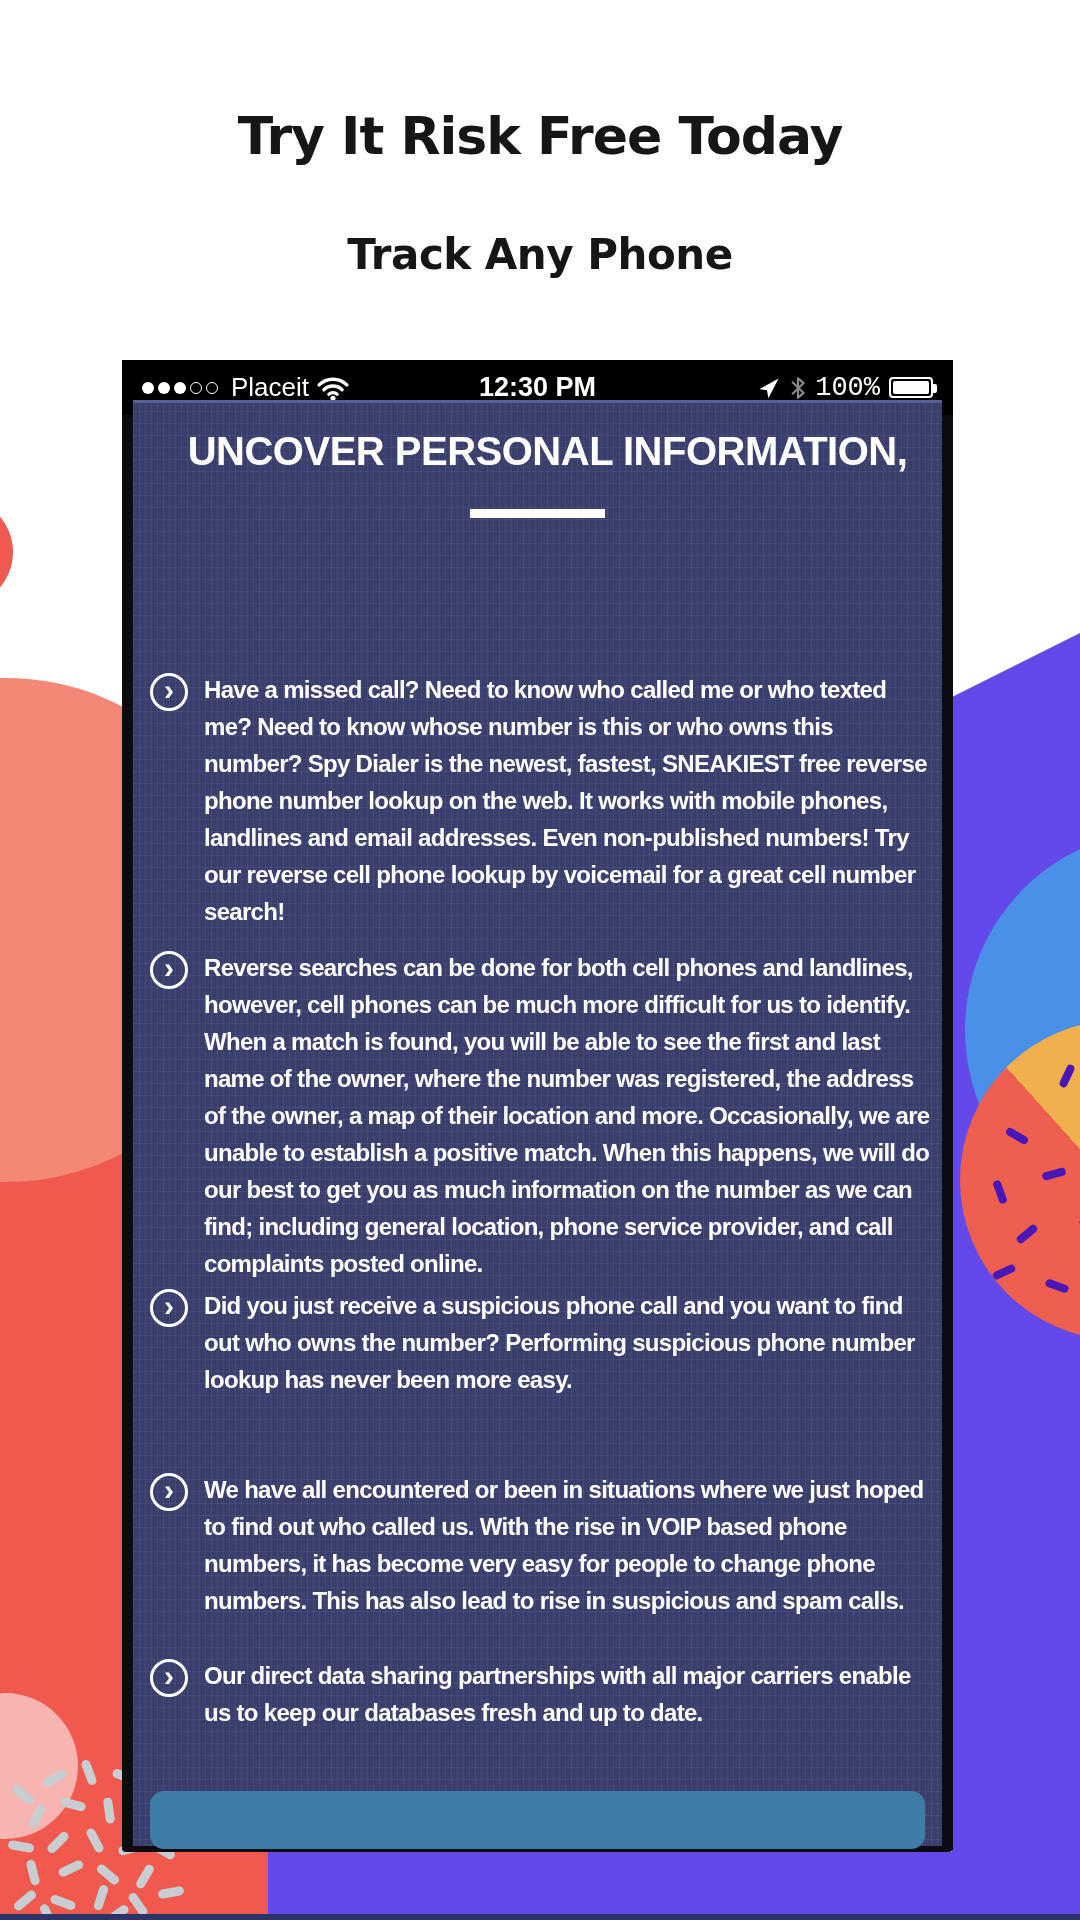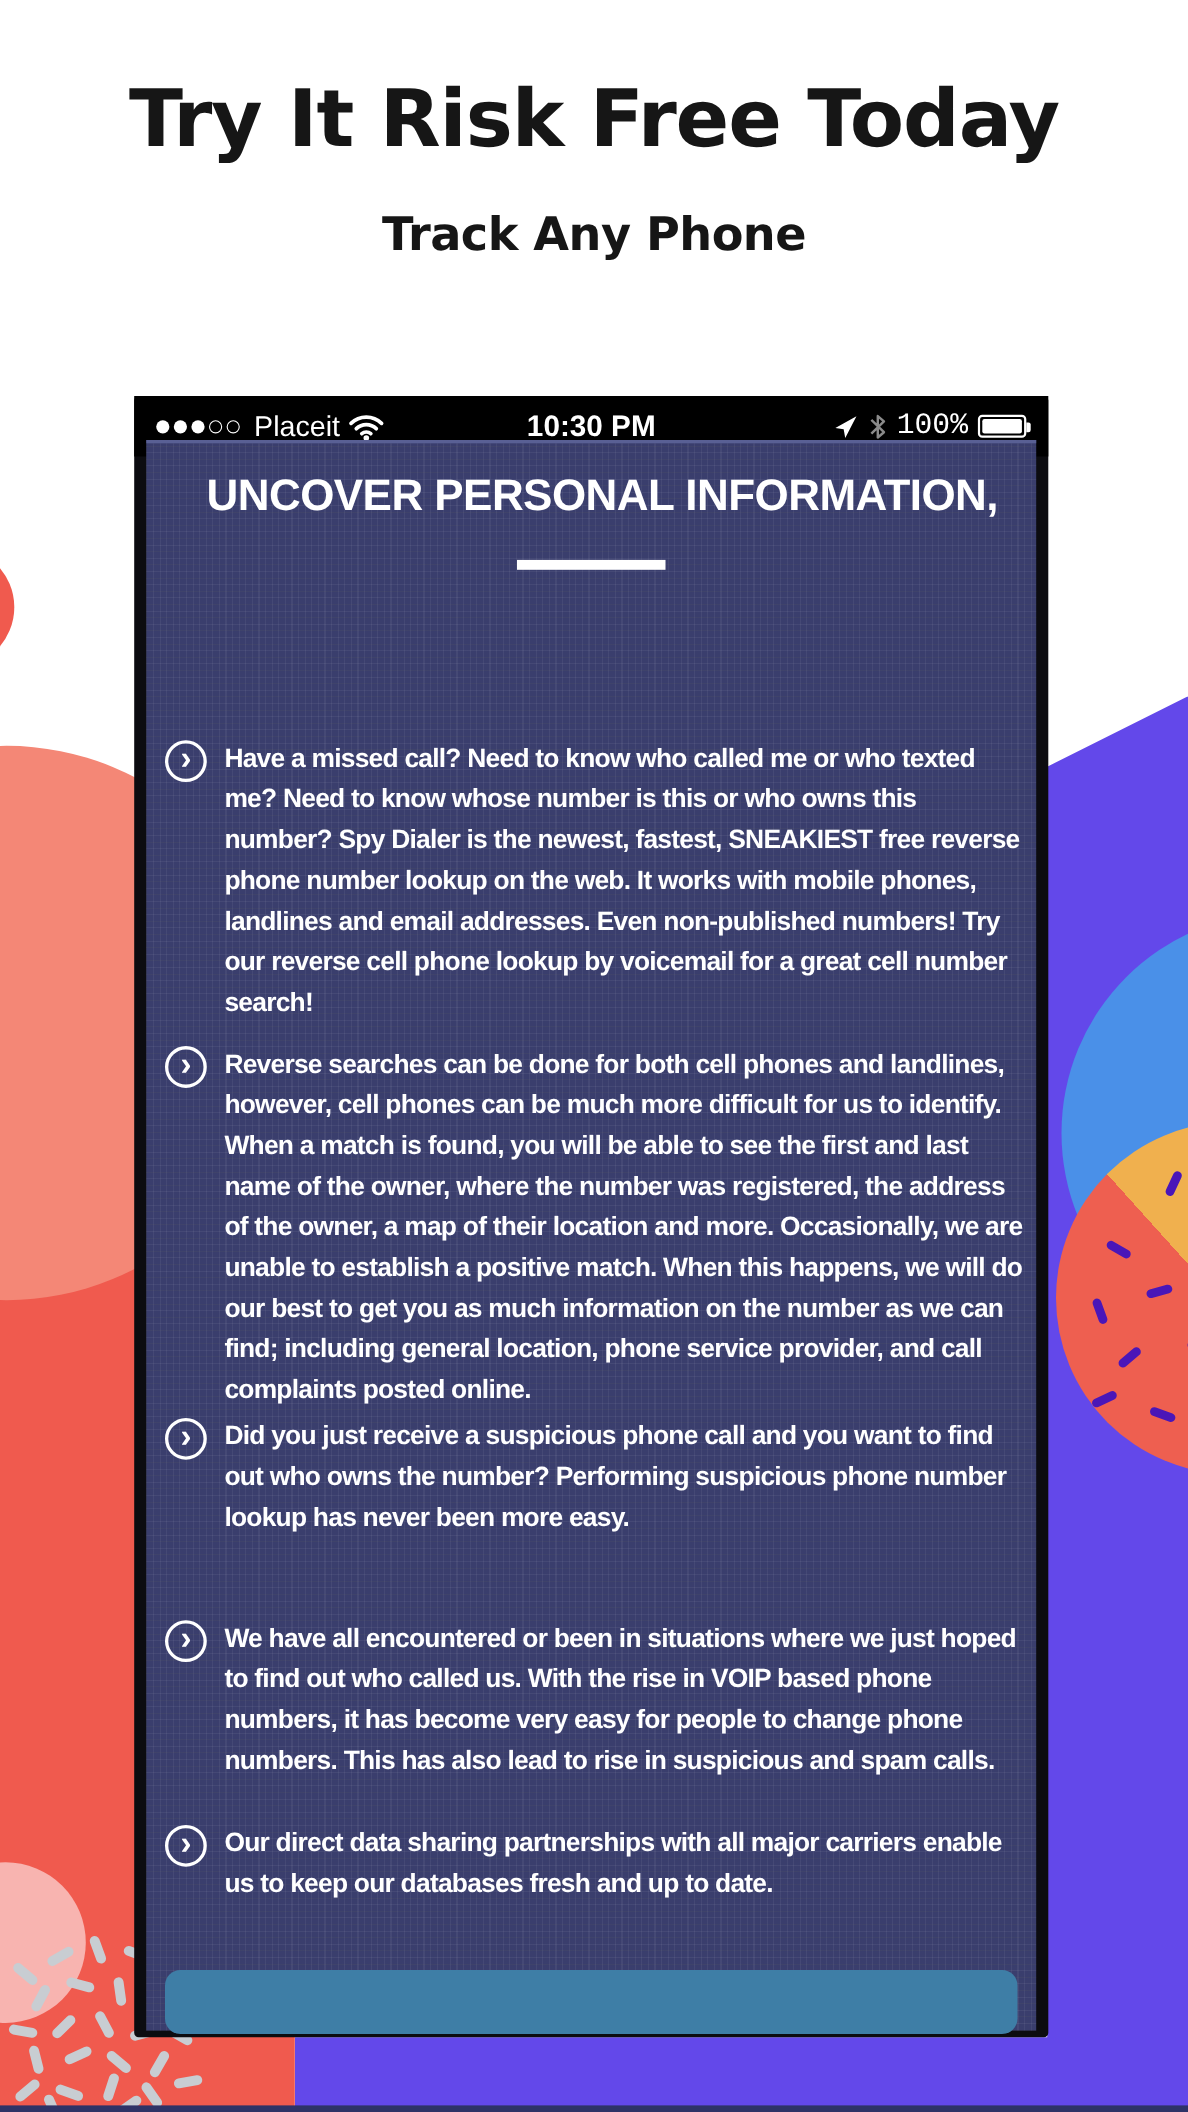--- a/index.html
+++ b/index.html
@@ -67,23 +67,23 @@
   .b-icon{flex:none;width:38px;height:38px;border:3.5px solid #fff;border-radius:50%;
     color:#fff;display:flex;align-items:center;justify-content:center;
     font-size:30px;font-weight:bold;line-height:1;padding-bottom:4px;margin-top:2px;}
   .b-text{color:#fff;font-size:24px;line-height:37px;letter-spacing:-.7px;max-width:728px;font-weight:bold;}
 
   .cta{position:absolute;left:17px;top:1388px;width:775px;height:58px;
     background:var(--btn);border:none;border-radius:14px;cursor:pointer;}
 
   
   .hero{position:absolute;left:0;top:0;width:1080px;text-align:center;color:#161616;}
-  .hero h1{margin-top:60px;font-family:"DejaVu Sans",sans-serif;font-weight:700;
-    font-size:72px;letter-spacing:-1px;line-height:96px;}
-  .hero h2{margin-top:32px;font-family:"DejaVu Sans",sans-serif;font-weight:700;
+  .hero h1{margin-top:88px;font-family:"DejaVu Sans",sans-serif;font-weight:700;
+    font-size:52px;letter-spacing:-1px;line-height:96px;}
+  .hero h2{margin-top:46px;font-family:"DejaVu Sans",sans-serif;font-weight:700;
     font-size:42px;letter-spacing:-.5px;}
 </style>
 </head>
 <body>
 
 <div class="shape circle red-tip"></div>
 <div class="shape circle red-blob"></div>
 <div class="shape circle salmon-blob"></div>
 <div class="shape red-bottom-band"></div>
 <div class="shape purple-poly"></div>
@@ -146,21 +146,21 @@
         <span class="dot off"></span>
       </div>
       <span class="carrier">Placeit</span>
       <svg width="34" height="26" viewBox="0 0 24 18">
         <path d="M2.2 6.8 A14 14 0 0 1 21.8 6.8" stroke="#fff" stroke-width="2.4" fill="none" stroke-linecap="round"></path>
         <path d="M5.6 10.2 A9.2 9.2 0 0 1 18.4 10.2" stroke="#fff" stroke-width="2.4" fill="none" stroke-linecap="round"></path>
         <path d="M9.1 13.4 A4.6 4.6 0 0 1 14.9 13.4" stroke="#fff" stroke-width="2.4" fill="none" stroke-linecap="round"></path>
         <circle cx="12" cy="16.2" r="1.8" fill="#fff"></circle>
       </svg>
     </div>
-    <div class="sb-center">10:30 PM</div>
+    <div class="sb-center">12:30 PM</div>
     <div class="sb-right">
       <svg width="24" height="24" viewBox="0 0 20 20">
         <path d="M2 11 L18 2 L9.5 18.5 L8.3 11.8 Z" fill="#fff"></path>
       </svg>
       <svg width="16" height="26" viewBox="0 0 12 20">
         <path d="M1.5 5.2 L10.3 13.8 L6 17.5 L6 2.5 L10.3 6.2 L1.5 14.8" stroke="#8a8a8a" stroke-width="1.7" fill="none" stroke-linejoin="round"></path>
       </svg>
       <span class="pct">100%</span>
       <div class="battery">
         <div class="fill"></div>

